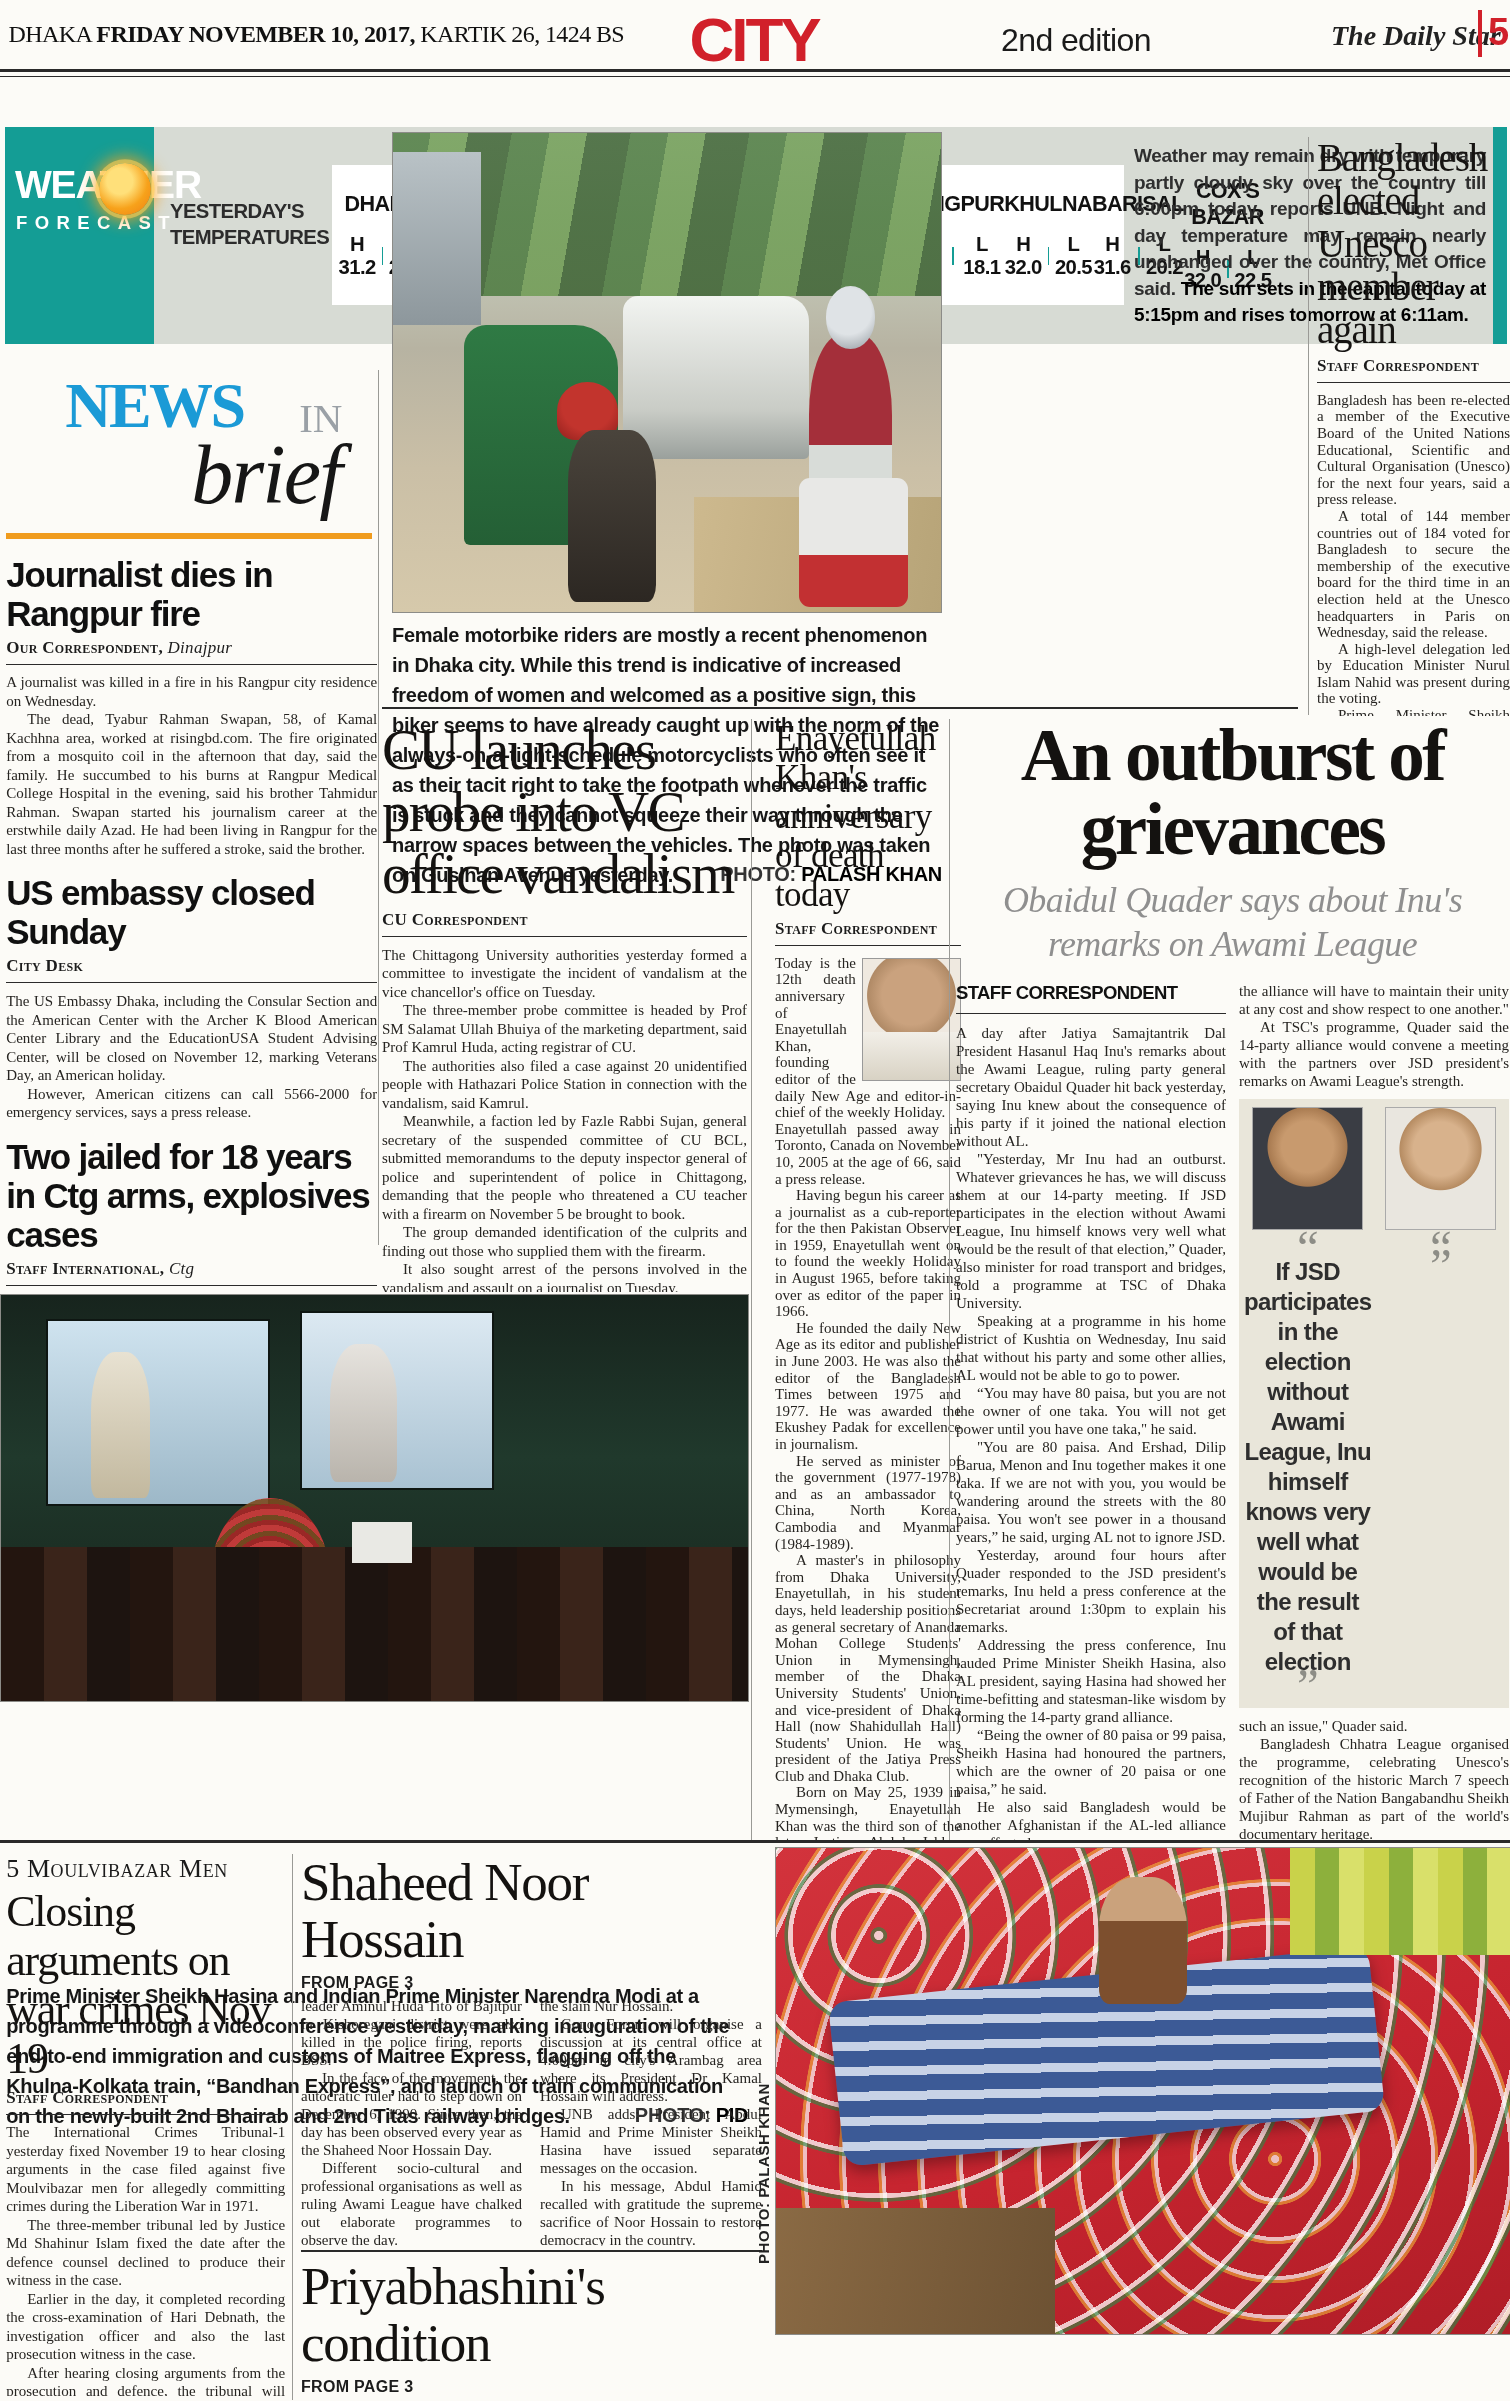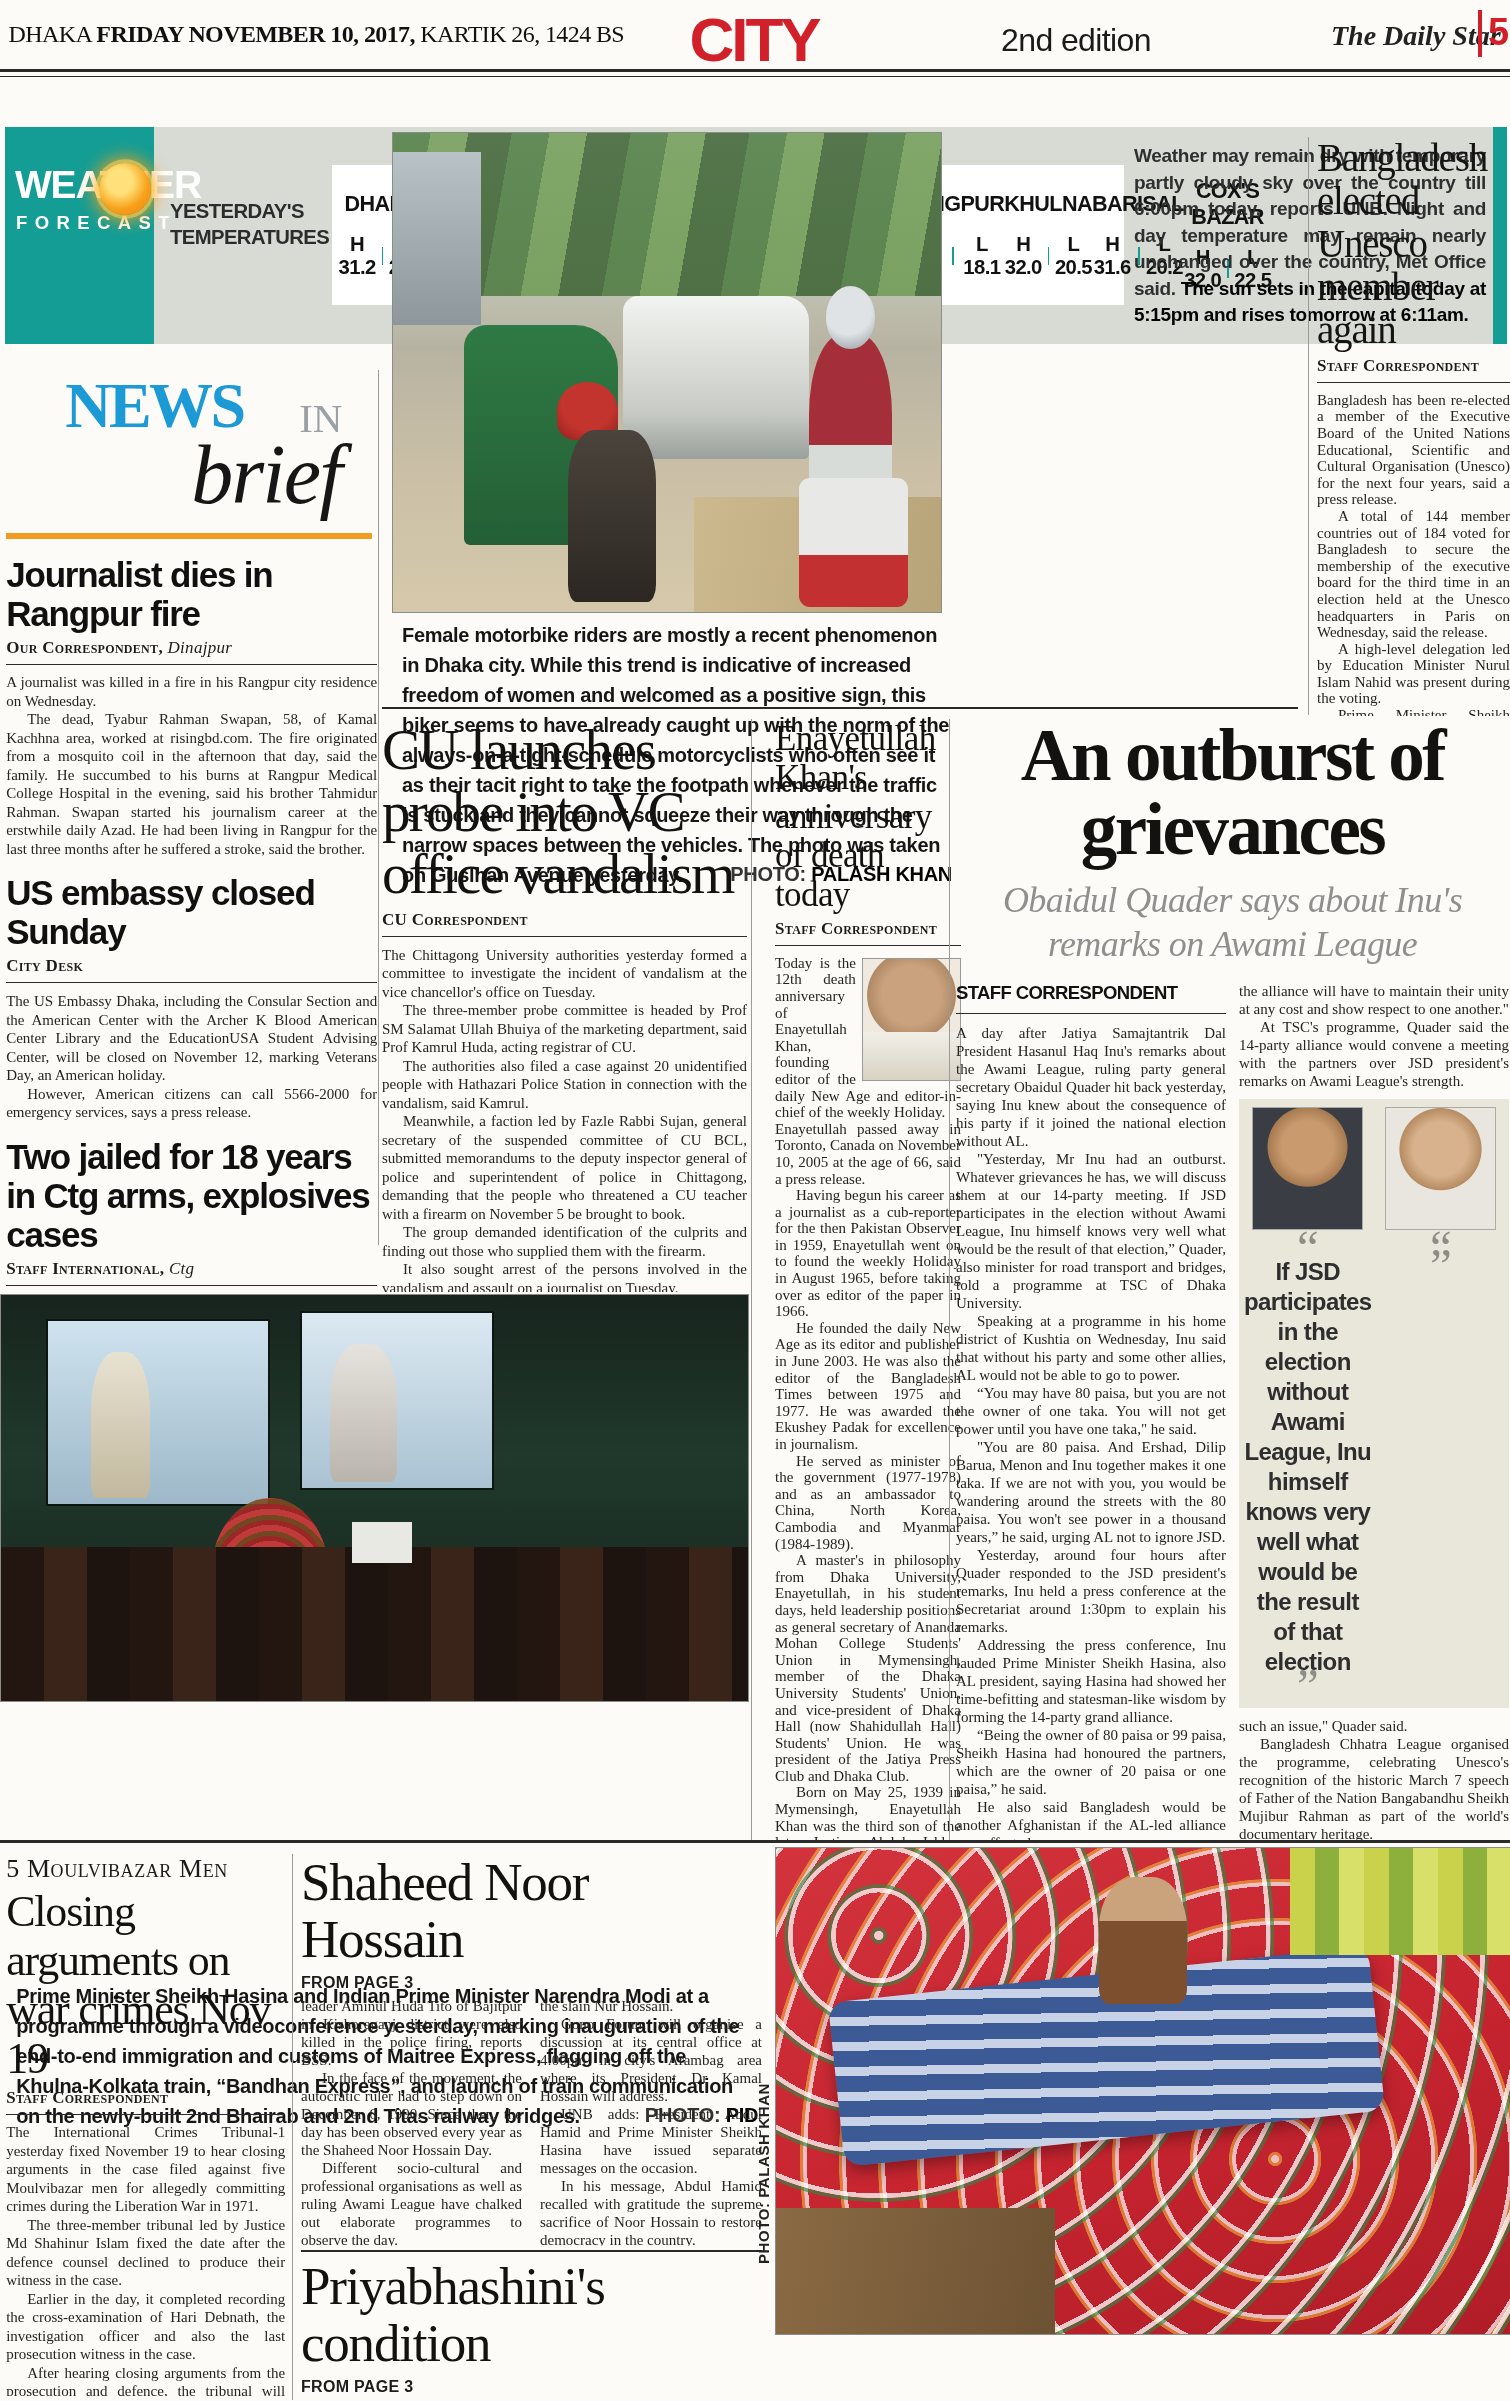--- a/index.html
+++ b/index.html
@@ -1,21 +1,20 @@
 <!DOCTYPE html>
 <html style="font-size:10px"><head>
 <meta charset="utf-8">
 <style>
   * { margin:0; padding:0; box-sizing:border-box; }
   html,body { background:#e8e6e1; }
   .page {
     position:relative; width:1511px; height:2401px; margin:0 auto;
     background:#fcfbf7; overflow:hidden; color:#222;
     font-family:"Liberation Serif","DejaVu Serif",serif;
-    padding-left:10px;
   }
   .abs { position:absolute; }
   .sans { font-family:"Liberation Sans","DejaVu Sans",sans-serif; }
 
   
   .dateline { left:8.6px; top:21px; font-size:24px; letter-spacing:-0.6px; color:#111; }
   .dateline b { font-weight:bold; }
   .city-masthead { left:683px; top:3.7px; width:142px; text-align:center;
     font-size:62px; font-weight:bold; color:#d1202a; letter-spacing:-3.1px;
     font-family:"Liberation Sans","DejaVu Sans",sans-serif; }

